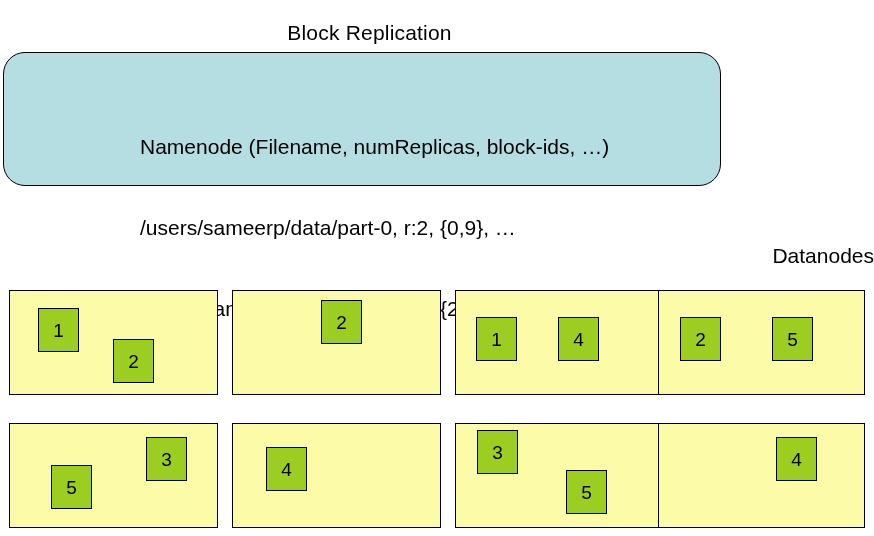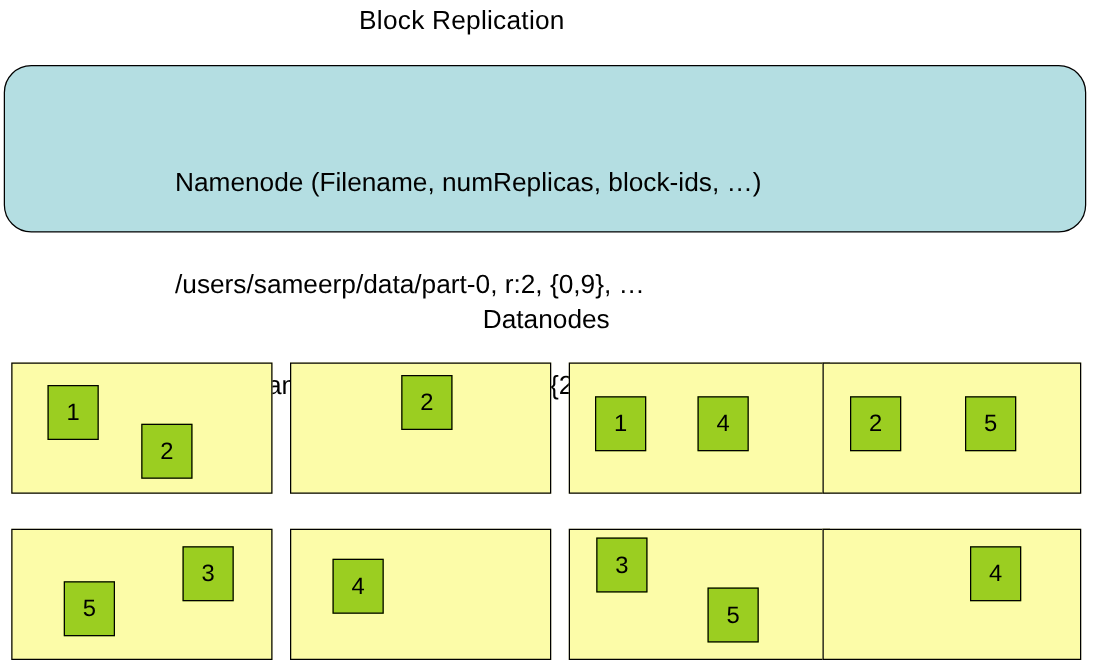--- a/index.html
+++ b/index.html
@@ -13,36 +13,36 @@
     position: relative;
     overflow: hidden;
     font-family: "Liberation Sans", sans-serif;
     color: #000000;
   }
 
   
   #diagram-title {
     position: absolute;
     left: 0;
-    top: 4px;
+    top: 20px;
     width: 739px;
     text-align: center;
     font-size: 21px;
     line-height: 26px;
     font-weight: 400;
     color: #000000;
     letter-spacing: 0.2px;
   }
 
   
   #namenode-box {
     position: absolute;
     left: 3px;
     top: 52px;
-    width: 866px;
+    width: 718px;
     height: 134px;
     box-sizing: border-box;
     background: #b4dee2;
     border: 1.5px solid #000000;
     border-radius: 22px;
   }
   #namenode-text {
     position: absolute;
     left: 136px;
     top: 26px;
@@ -52,21 +52,21 @@
     color: #000000;
   }
   .nn-line { display: block; }
 
   
   #datanodes-label {
     position: absolute;
     left: 0;
     top: 243px;
     width: 874px;
-    text-align: center;
+    text-align: right;
     font-size: 21px;
     line-height: 26px;
     color: #000000;
   }
 
   
   #datanode-grid {
     position: absolute;
     left: 0;
     top: 290px;

